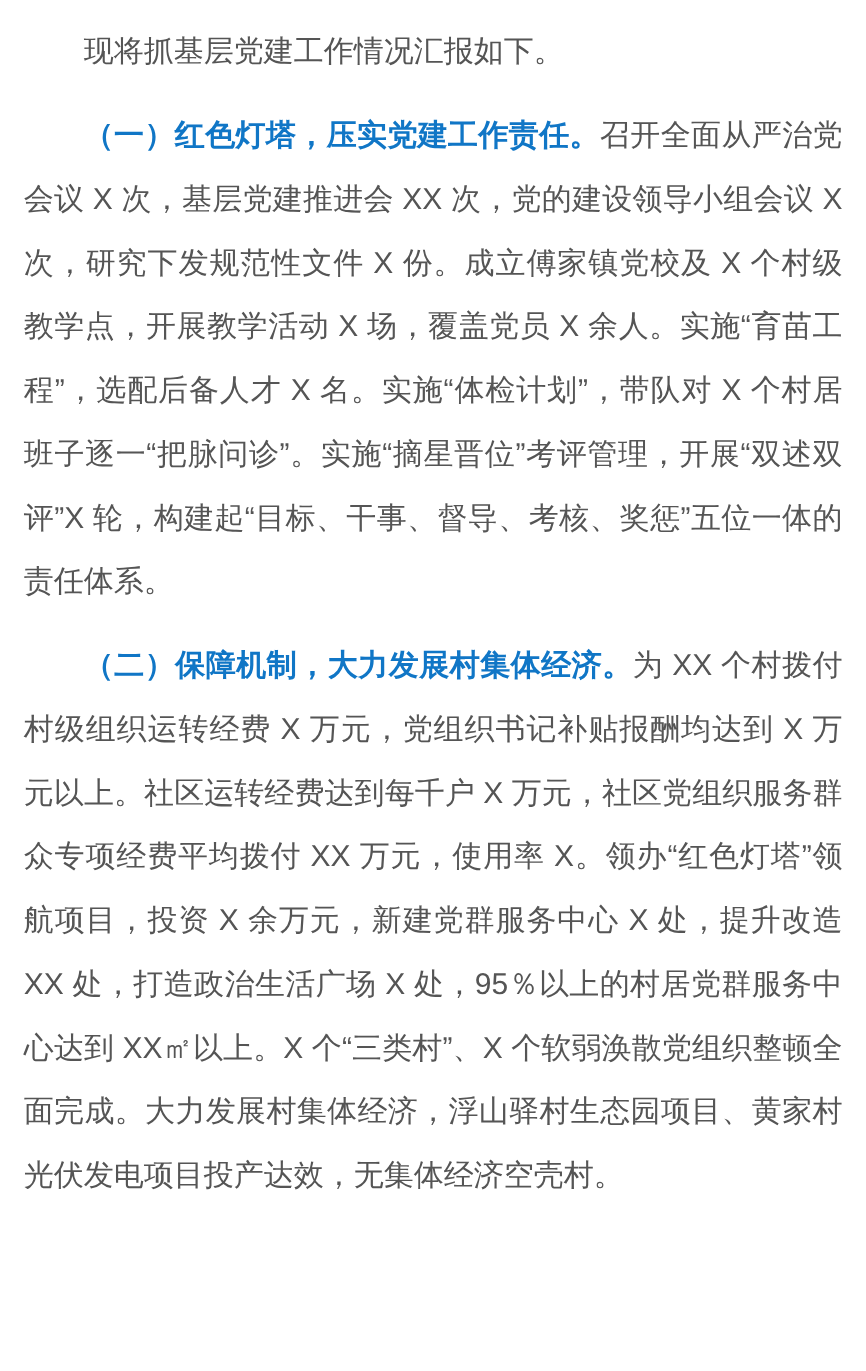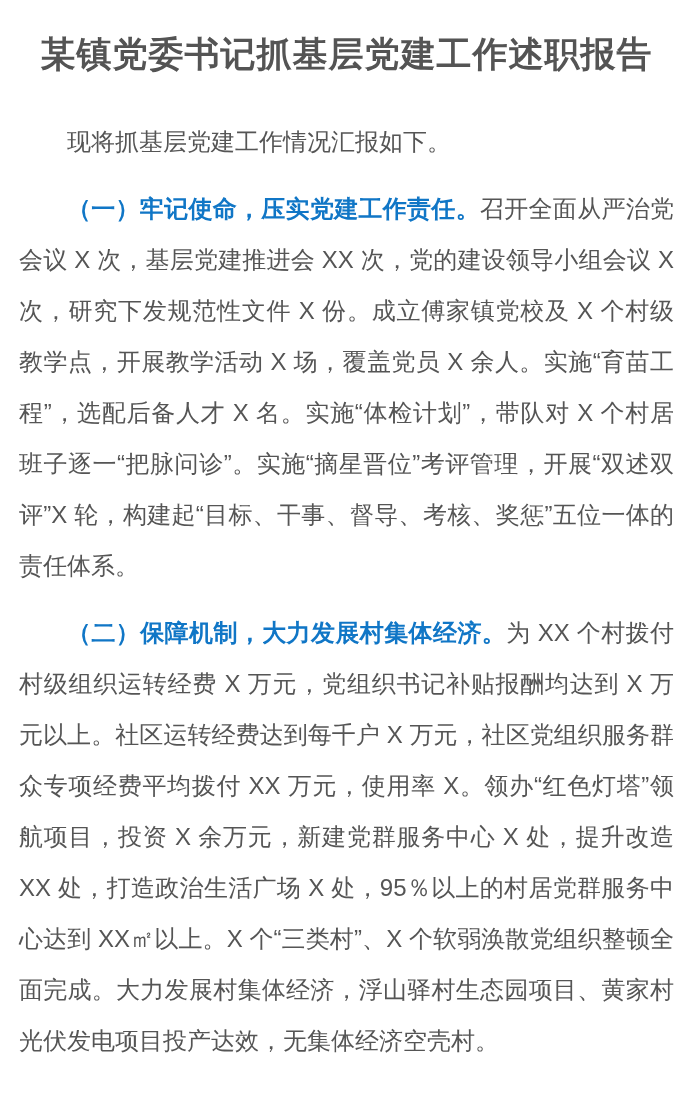--- a/index.html
+++ b/index.html
@@ -47,22 +47,21 @@
   .lead-blue {
     color: #1076c6;
     font-weight: 700;
   }
 </style>
 </head>
 <body>
 
 <div class="doc">
 
-  <h1 class="title">某镇党委书记抓基层党建工作述职报告</h1>
 
   <p class="body-para">现将抓基层党建工作情况汇报如下。</p>
 
 
-  <p class="body-para"><span class="lead-blue">（一）牢记使命，压实党建工作责任。</span><span>召开全面从严治党会议 X 次，基层党建推进会 XX 次，党的建设领导小组会议 X 次，研究下发规范性文件 X 份。成立傅家镇党校及 X 个村级教学点，开展教学活动 X 场，覆盖党员 X 余人。实施“育苗工程”，选配后备人才 X 名。实施“体检计划”，带队对 X 个村居班子逐一“把脉问诊”。实施“摘星晋位”考评管理，开展“双述双评”X 轮，构建起“目标、干事、督导、考核、奖惩”五位一体的责任体系。</span></p>
+  <p class="body-para"><span class="lead-blue">（一）红色灯塔，压实党建工作责任。</span><span>召开全面从严治党会议 X 次，基层党建推进会 XX 次，党的建设领导小组会议 X 次，研究下发规范性文件 X 份。成立傅家镇党校及 X 个村级教学点，开展教学活动 X 场，覆盖党员 X 余人。实施“育苗工程”，选配后备人才 X 名。实施“体检计划”，带队对 X 个村居班子逐一“把脉问诊”。实施“摘星晋位”考评管理，开展“双述双评”X 轮，构建起“目标、干事、督导、考核、奖惩”五位一体的责任体系。</span></p>
 
   <p class="body-para"><span class="lead-blue">（二）保障机制，大力发展村集体经济。</span><span>为 XX 个村拨付村级组织运转经费 X 万元，党组织书记补贴报酬均达到 X 万元以上。社区运转经费达到每千户 X 万元，社区党组织服务群众专项经费平均拨付 XX 万元，使用率 X。领办“红色灯塔”领航项目，投资 X 余万元，新建党群服务中心 X 处，提升改造 XX 处，打造政治生活广场 X 处，95％以上的村居党群服务中心达到 XX㎡以上。X 个“三类村”、X 个软弱涣散党组织整顿全面完成。大力发展村集体经济，浮山驿村生态园项目、黄家村光伏发电项目投产达效，无集体经济空壳村。</span></p>
 
 </div>
 
 </body></html>

